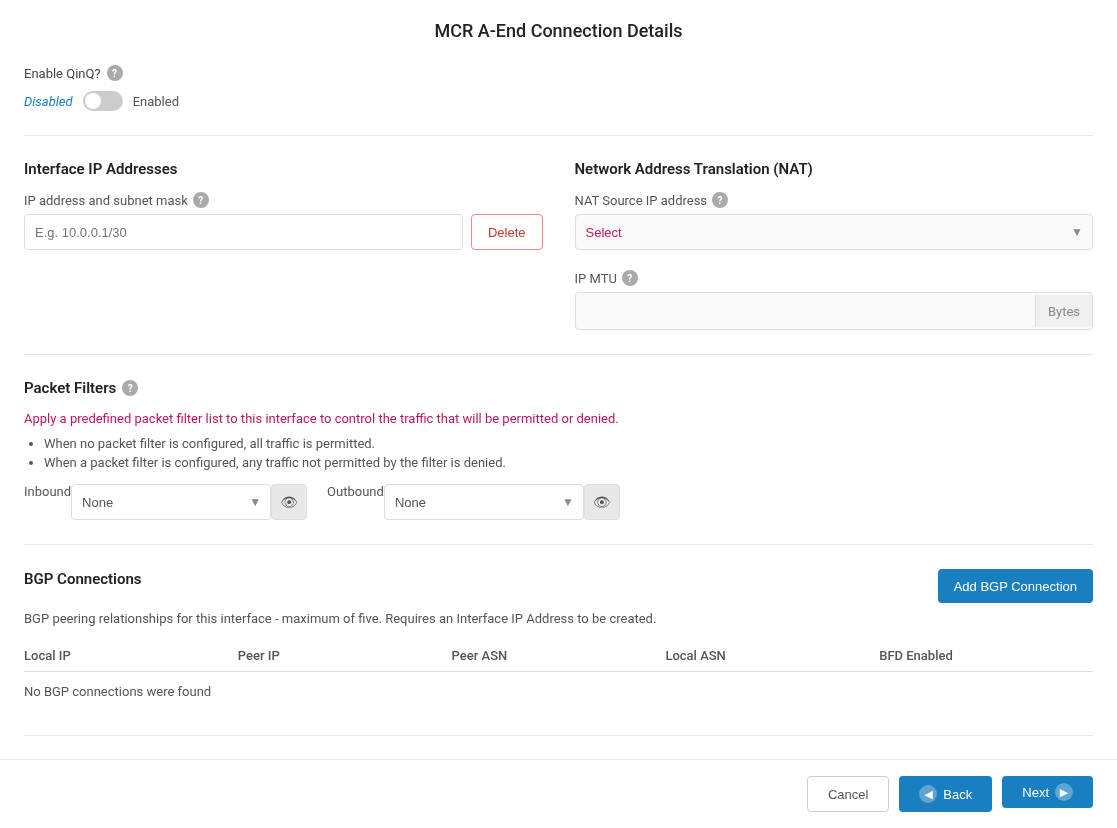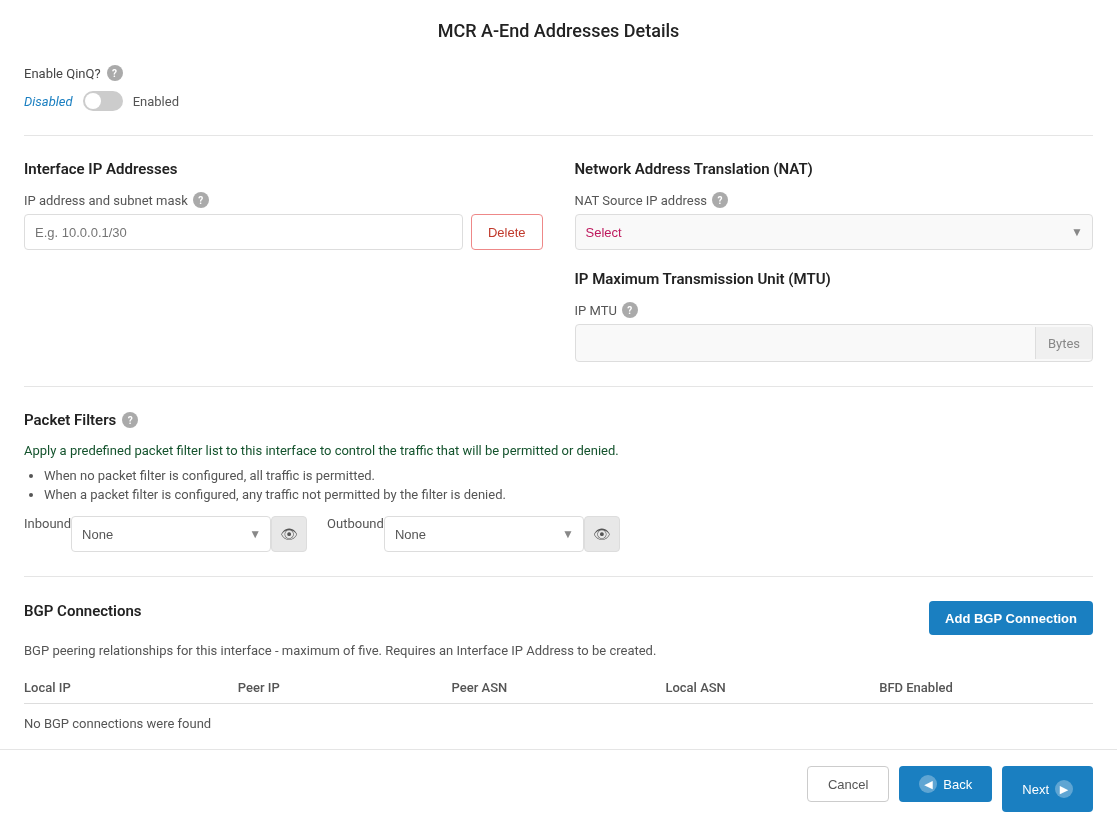--- a/index.html
+++ b/index.html
@@ -205,21 +205,21 @@
       border-left: 1px solid #ddd;
     }
 
     
     .packet-filters-section {
       padding: 16px 0;
     }
 
     .section-desc {
       font-size: 13px;
-      color: #14532d;
+      color: #be185d;
       margin-bottom: 10px;
     }
 
     .bullet-list {
       margin: 6px 0 14px 20px;
     }
 
     .bullet-list li {
       font-size: 13px;
       color: #555;
@@ -294,21 +294,20 @@
 
     .btn-add-bgp {
       height: 34px;
       padding: 0 16px;
       background: #1a7fc1;
       border: none;
       border-radius: 4px;
       color: #fff;
       font-size: 13px;
       cursor: pointer;
-      font-weight: bold;
     }
 
     .bgp-desc {
       font-size: 13px;
       color: #555;
       margin-bottom: 14px;
     }
 
     .bgp-table {
       width: 100%;
@@ -371,21 +370,21 @@
       border-radius: 4px;
       color: #fff;
       font-size: 13px;
       cursor: pointer;
       display: flex;
       align-items: center;
       gap: 6px;
     }
 
     .btn-next {
-      height: 46px;
+      height: 32px;
       padding: 0 20px;
       background: #1a7fc1;
       border: none;
       border-radius: 4px;
       color: #fff;
       font-size: 13px;
       cursor: pointer;
       display: flex;
       align-items: center;
       gap: 6px;
@@ -404,21 +403,21 @@
 
     .main-scroll {
       padding-bottom: 80px;
     }
   </style>
 </head>
 <body>
 
 <div class="main-scroll">
 
-  <h1 class="page-title">MCR A-End Addresses Details</h1>
+  <h1 class="page-title">MCR A-End Connection Details</h1>
 
   <div class="content-area">
 
     <div class="qinq-section">
       <div class="qinq-label">
         <span>Enable QinQ?</span>
         <span class="help-icon">?</span>
       </div>
       <div class="toggle-row">
         <span class="toggle-label-disabled">Disabled</span>
@@ -450,21 +449,20 @@
           <span class="help-icon">?</span>
         </div>
         <div class="select-wrapper">
           <select>
             <option value="">Select</option>
           </select>
           <span class="select-arrow">▼</span>
         </div>
 
         <div style="margin-top: 20px;">
-          <div class="section-heading">IP Maximum Transmission Unit (MTU)</div>
           <div class="field-label">
             <span>IP MTU</span>
             <span class="help-icon">?</span>
           </div>
           <div class="mtu-input-row">
             <input class="mtu-input" type="text" style="">
             <span class="mtu-unit">Bytes</span>
           </div>
         </div>
       </div>

